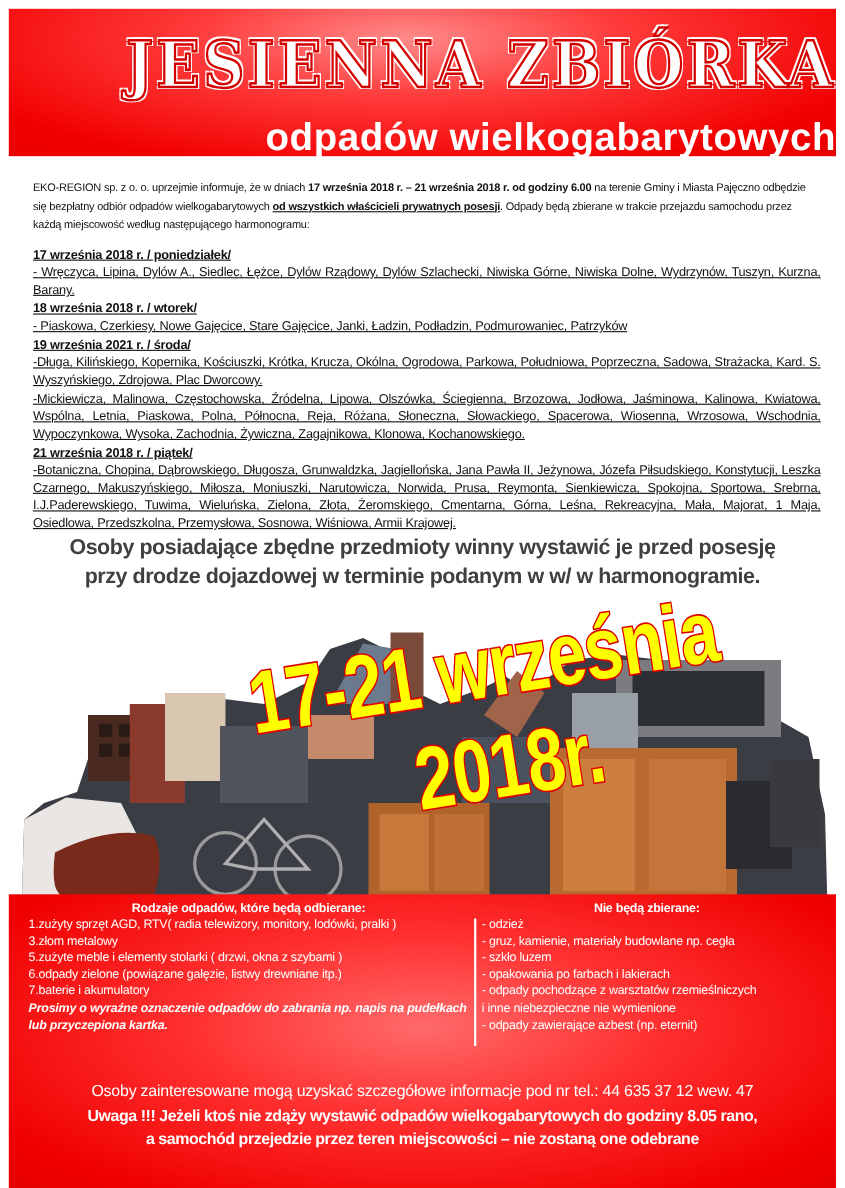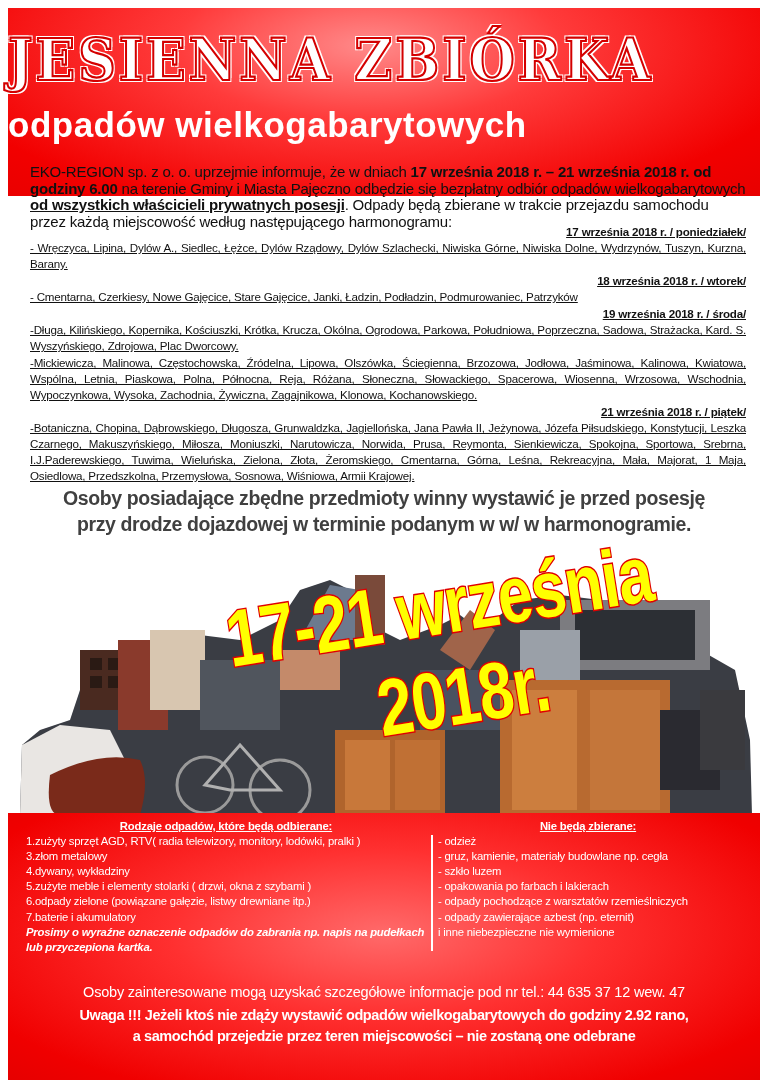--- a/index.html
+++ b/index.html
@@ -1,48 +1,48 @@
 <!DOCTYPE html>
 <html><head>
 <meta charset="utf-8">
 <style>
   * { box-sizing: border-box; margin: 0; padding: 0; }
   html, body { width: 768px; height: 1080px; background: #ffffff; overflow: hidden; }
   body { position: relative; font-family: "Liberation Sans", sans-serif; color: #111; }
 
   .header {
-    position: absolute; left: 8px; top: 8px; width: 752px; height: 188px;
+    position: absolute; left: 8px; top: 8px; width: 752px; height: 134px;
     background: radial-gradient(ellipse at 48% 20%, #ff8a8a 0%, #ff3b3b 35%, #f20000 80%, #e80000 100%);
-    text-align: left;
+    text-align: right;
   }
   .title {
     position: absolute; left: 0; right: 0; top: 22px;
     font-family: "DejaVu Serif", serif; font-weight: bold;
     font-size: 52px; letter-spacing: 3px; line-height: 60px;
     color: #ffffff;
     -webkit-text-stroke: 2px #d40000;
     text-shadow: 0 0 0 #fff, 2px 2px 0 #fff, -2px -2px 0 #fff, 2px -2px 0 #fff, -2px 2px 0 #fff;
     transform: scaleY(1.12);
   }
   .subtitle {
     position: absolute; left: 0; right: 0; top: 96px;
     font-family: "Liberation Sans", sans-serif; font-weight: bold;
     font-size: 35px; line-height: 42px; color: #ffffff; letter-spacing: 0.5px;
   }
 
   .intro {
     position: absolute; left: 30px; top: 164px; width: 716px;
-    font-size: 15px; line-height: 16.5px; color: #111;
+    font-size: 10px; line-height: 16.5px; color: #111;
     letter-spacing: -0.2px;
   }
   .intro b { font-weight: bold; }
   .intro u { text-decoration: underline; font-weight: bold; }
 
   .schedule { position: absolute; left: 30px; top: 224px; width: 716px; font-size: 11.6px; line-height: 16px; letter-spacing: -0.2px; }
-  .day-head { text-align: right; font-weight: bold; text-decoration: underline; }
+  .day-head { text-align: left; font-weight: bold; text-decoration: underline; }
   .day-list { text-align: justify; margin-bottom: 1px; text-decoration: underline; }
 
   .notice {
     position: absolute; left: 20px; top: 485px; width: 728px;
     text-align: center; font-weight: bold; font-size: 19.5px; line-height: 26px;
     color: #404040; letter-spacing: -0.4px;
   }
 
   .illustration { position: absolute; left: 0; top: 540px; width: 768px; height: 275px; }
 
@@ -63,21 +63,21 @@
   .date-line2 { font-size: 80px; line-height: 92px; margin-left: 20px; }
 
   .footer {
     position: absolute; left: 8px; top: 813px; width: 752px; height: 267px;
     background: radial-gradient(ellipse at 50% 45%, #ff6a6a 0%, #ff3030 40%, #f00000 85%, #e60000 100%);
     color: #ffffff;
   }
   .col-left { position: absolute; left: 18px; top: 6px; width: 400px; font-size: 11.3px; line-height: 15.1px; letter-spacing: -0.2px; }
   .col-right { position: absolute; left: 430px; top: 6px; width: 300px; font-size: 11.3px; line-height: 15.1px; letter-spacing: -0.2px; }
   .col-divider { position: absolute; left: 423px; top: 22px; width: 2px; height: 116px; background: #ffffff; }
-  .col-head { text-align: center; text-decoration: underline; font-weight: bold; }
+  .col-head { text-align: center; font-weight: bold; }
   .col-note { font-style: italic; font-weight: bold; }
 
   .info-line { position: absolute; left: 0; right: 0; top: 170px; text-align: center; font-size: 14.5px; line-height: 19px; letter-spacing: -0.2px; }
   .warn-line { position: absolute; left: 0; right: 0; top: 192px; text-align: center; font-size: 14.5px; font-weight: bold; line-height: 21px; letter-spacing: -0.4px; }
 </style>
 </head>
 <body>
 
 <div class="header">
   <div class="title">JESIENNA ZBIÓRKA</div>
@@ -85,22 +85,22 @@
 </div>
 
 <div class="intro">
   <span>EKO-REGION sp. z o. o. uprzejmie informuje, że w dniach </span><b>17 września 2018 r. – 21 września 2018 r. od godziny 6.00</b><span> na terenie Gminy i Miasta Pajęczno odbędzie się bezpłatny odbiór odpadów wielkogabarytowych </span><u>od wszystkich właścicieli prywatnych posesji</u><span>. Odpady będą zbierane w trakcie przejazdu samochodu przez każdą miejscowość według następującego harmonogramu:</span>
 </div>
 
 <div class="schedule">
   <div class="day-head">17 września 2018 r. / poniedziałek/</div>
   <div class="day-list">- Wręczyca, Lipina, Dylów A., Siedlec, Łężce, Dylów Rządowy, Dylów Szlachecki, Niwiska Górne, Niwiska Dolne, Wydrzynów, Tuszyn, Kurzna, Barany.</div>
   <div class="day-head">18 września 2018 r. / wtorek/</div>
-  <div class="day-list">- Cmentarna, Czerkiesy, Nowe Gajęcice, Stare Gajęcice, Janki, Ładzin, Podładzin, Podmurowaniec, Patrzyków</div>
-  <div class="day-head">19 września 2018 r. / środa/</div>
+  <div class="day-list">- Piaskowa, Czerkiesy, Nowe Gajęcice, Stare Gajęcice, Janki, Ładzin, Podładzin, Podmurowaniec, Patrzyków</div>
+  <div class="day-head">19 września 2021 r. / środa/</div>
   <div class="day-list">-Długa, Kilińskiego, Kopernika, Kościuszki, Krótka, Krucza, Okólna, Ogrodowa, Parkowa, Południowa, Poprzeczna, Sadowa, Strażacka, Kard. S. Wyszyńskiego, Zdrojowa, Plac Dworcowy.</div>
   <div class="day-list">-Mickiewicza, Malinowa, Częstochowska, Źródelna, Lipowa, Olszówka, Ściegienna, Brzozowa, Jodłowa, Jaśminowa, Kalinowa, Kwiatowa, Wspólna, Letnia, Piaskowa, Polna, Północna, Reja, Różana, Słoneczna, Słowackiego, Spacerowa, Wiosenna, Wrzosowa, Wschodnia, Wypoczynkowa, Wysoka, Zachodnia, Żywiczna, Zagajnikowa, Klonowa, Kochanowskiego.</div>
   <div class="day-head">21 września 2018 r. / piątek/</div>
   <div class="day-list">-Botaniczna, Chopina, Dąbrowskiego, Długosza, Grunwaldzka, Jagiellońska, Jana Pawła II, Jeżynowa, Józefa Piłsudskiego, Konstytucji, Leszka Czarnego, Makuszyńskiego, Miłosza, Moniuszki, Narutowicza, Norwida, Prusa, Reymonta, Sienkiewicza, Spokojna, Sportowa, Srebrna, I.J.Paderewskiego, Tuwima, Wieluńska, Zielona, Złota, Żeromskiego, Cmentarna, Górna, Leśna, Rekreacyjna, Mała, Majorat, 1 Maja, Osiedlowa, Przedszkolna, Przemysłowa, Sosnowa, Wiśniowa, Armii Krajowej.</div>
 </div>
 
 <div class="notice">
   <div>Osoby posiadające zbędne przedmioty winny wystawić je przed posesję</div>
   <div>przy drodze dojazdowej w terminie podanym w w/ w harmonogramie.</div>
 </div>
@@ -152,35 +152,34 @@
 <div class="date-banner">
   <span class="date-line1">17-21 września</span>
   <span class="date-line2">2018r.</span>
 </div>
 
 <div class="footer">
   <div class="col-left">
     <div class="col-head">Rodzaje odpadów, które będą odbierane:</div>
     <div>1.zużyty sprzęt AGD, RTV( radia telewizory, monitory, lodówki, pralki )</div>
     <div>3.złom metalowy</div>
-    <div>4.dywany, wykładziny</div>
     <div>5.zużyte meble i elementy stolarki ( drzwi, okna z szybami )</div>
     <div>6.odpady zielone (powiązane gałęzie, listwy drewniane itp.)</div>
     <div>7.baterie i akumulatory</div>
     <div class="col-note">Prosimy o wyraźne oznaczenie odpadów do zabrania np. napis na pudełkach lub przyczepiona kartka.</div>
   </div>
   <div class="col-divider"></div>
   <div class="col-right">
     <div class="col-head">Nie będą zbierane:</div>
     <div>- odzież</div>
     <div>- gruz, kamienie, materiały budowlane np. cegła</div>
     <div>- szkło luzem</div>
     <div>- opakowania po farbach i lakierach</div>
     <div>- odpady pochodzące z warsztatów rzemieślniczych</div>
+    <div>i inne niebezpieczne nie wymienione</div>
     <div>- odpady zawierające azbest (np. eternit)</div>
-    <div>i inne niebezpieczne nie wymienione</div>
   </div>
   <div class="info-line">Osoby zainteresowane mogą uzyskać szczegółowe informacje pod nr tel.: 44 635 37 12 wew. 47</div>
   <div class="warn-line">
-    <div>Uwaga !!! Jeżeli ktoś nie zdąży wystawić odpadów wielkogabarytowych do godziny 2.92 rano,</div>
+    <div>Uwaga !!! Jeżeli ktoś nie zdąży wystawić odpadów wielkogabarytowych do godziny 8.05 rano,</div>
     <div>a samochód przejedzie przez teren miejscowości – nie zostaną one odebrane</div>
   </div>
 </div>
 
 </body></html>

